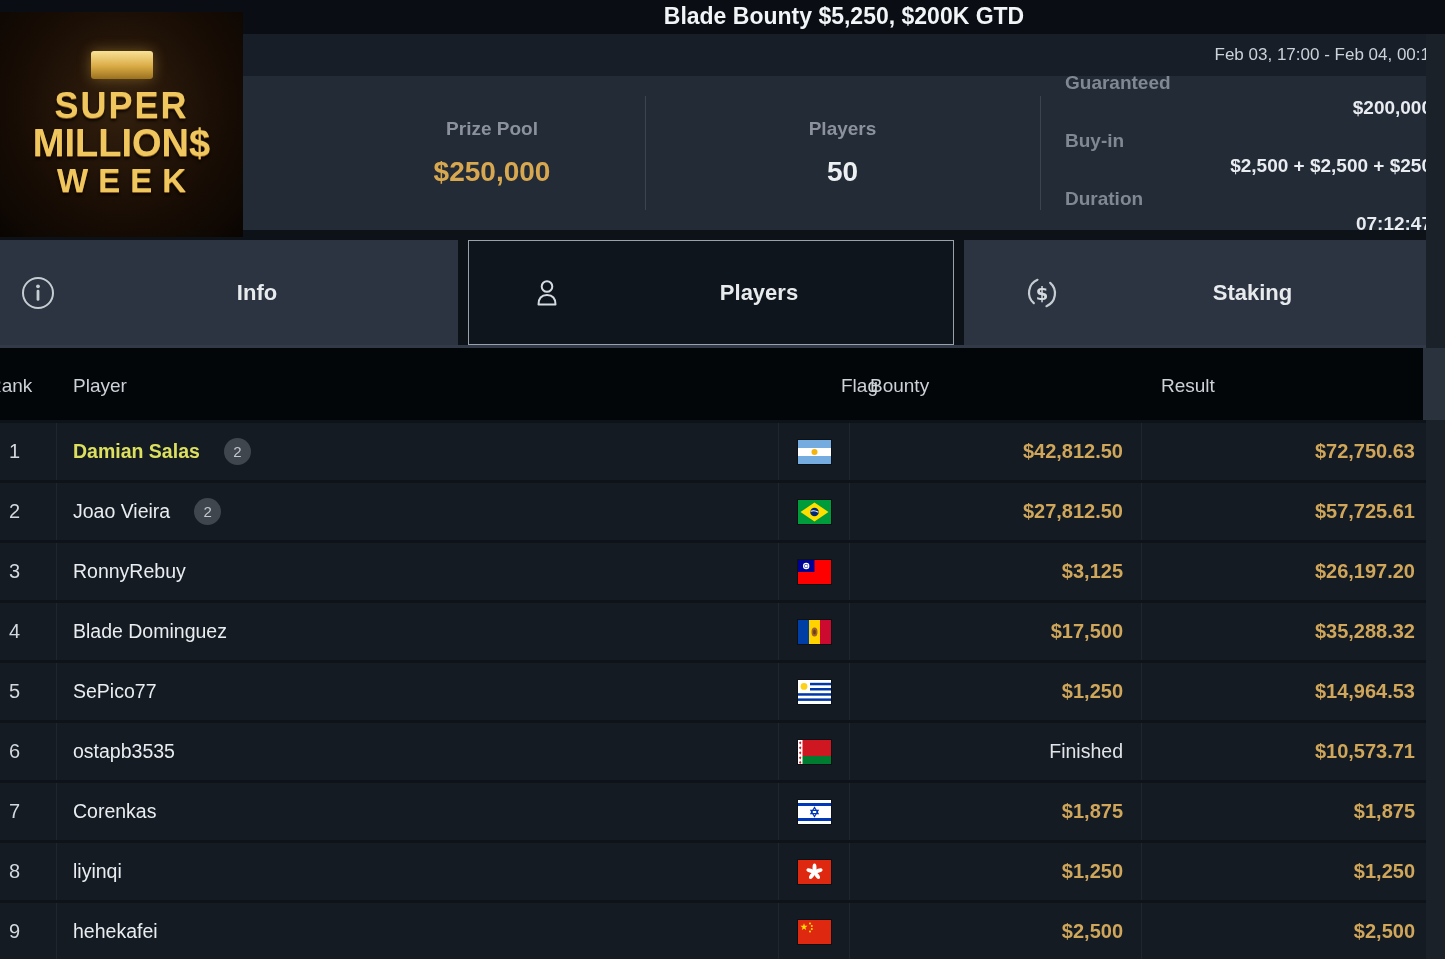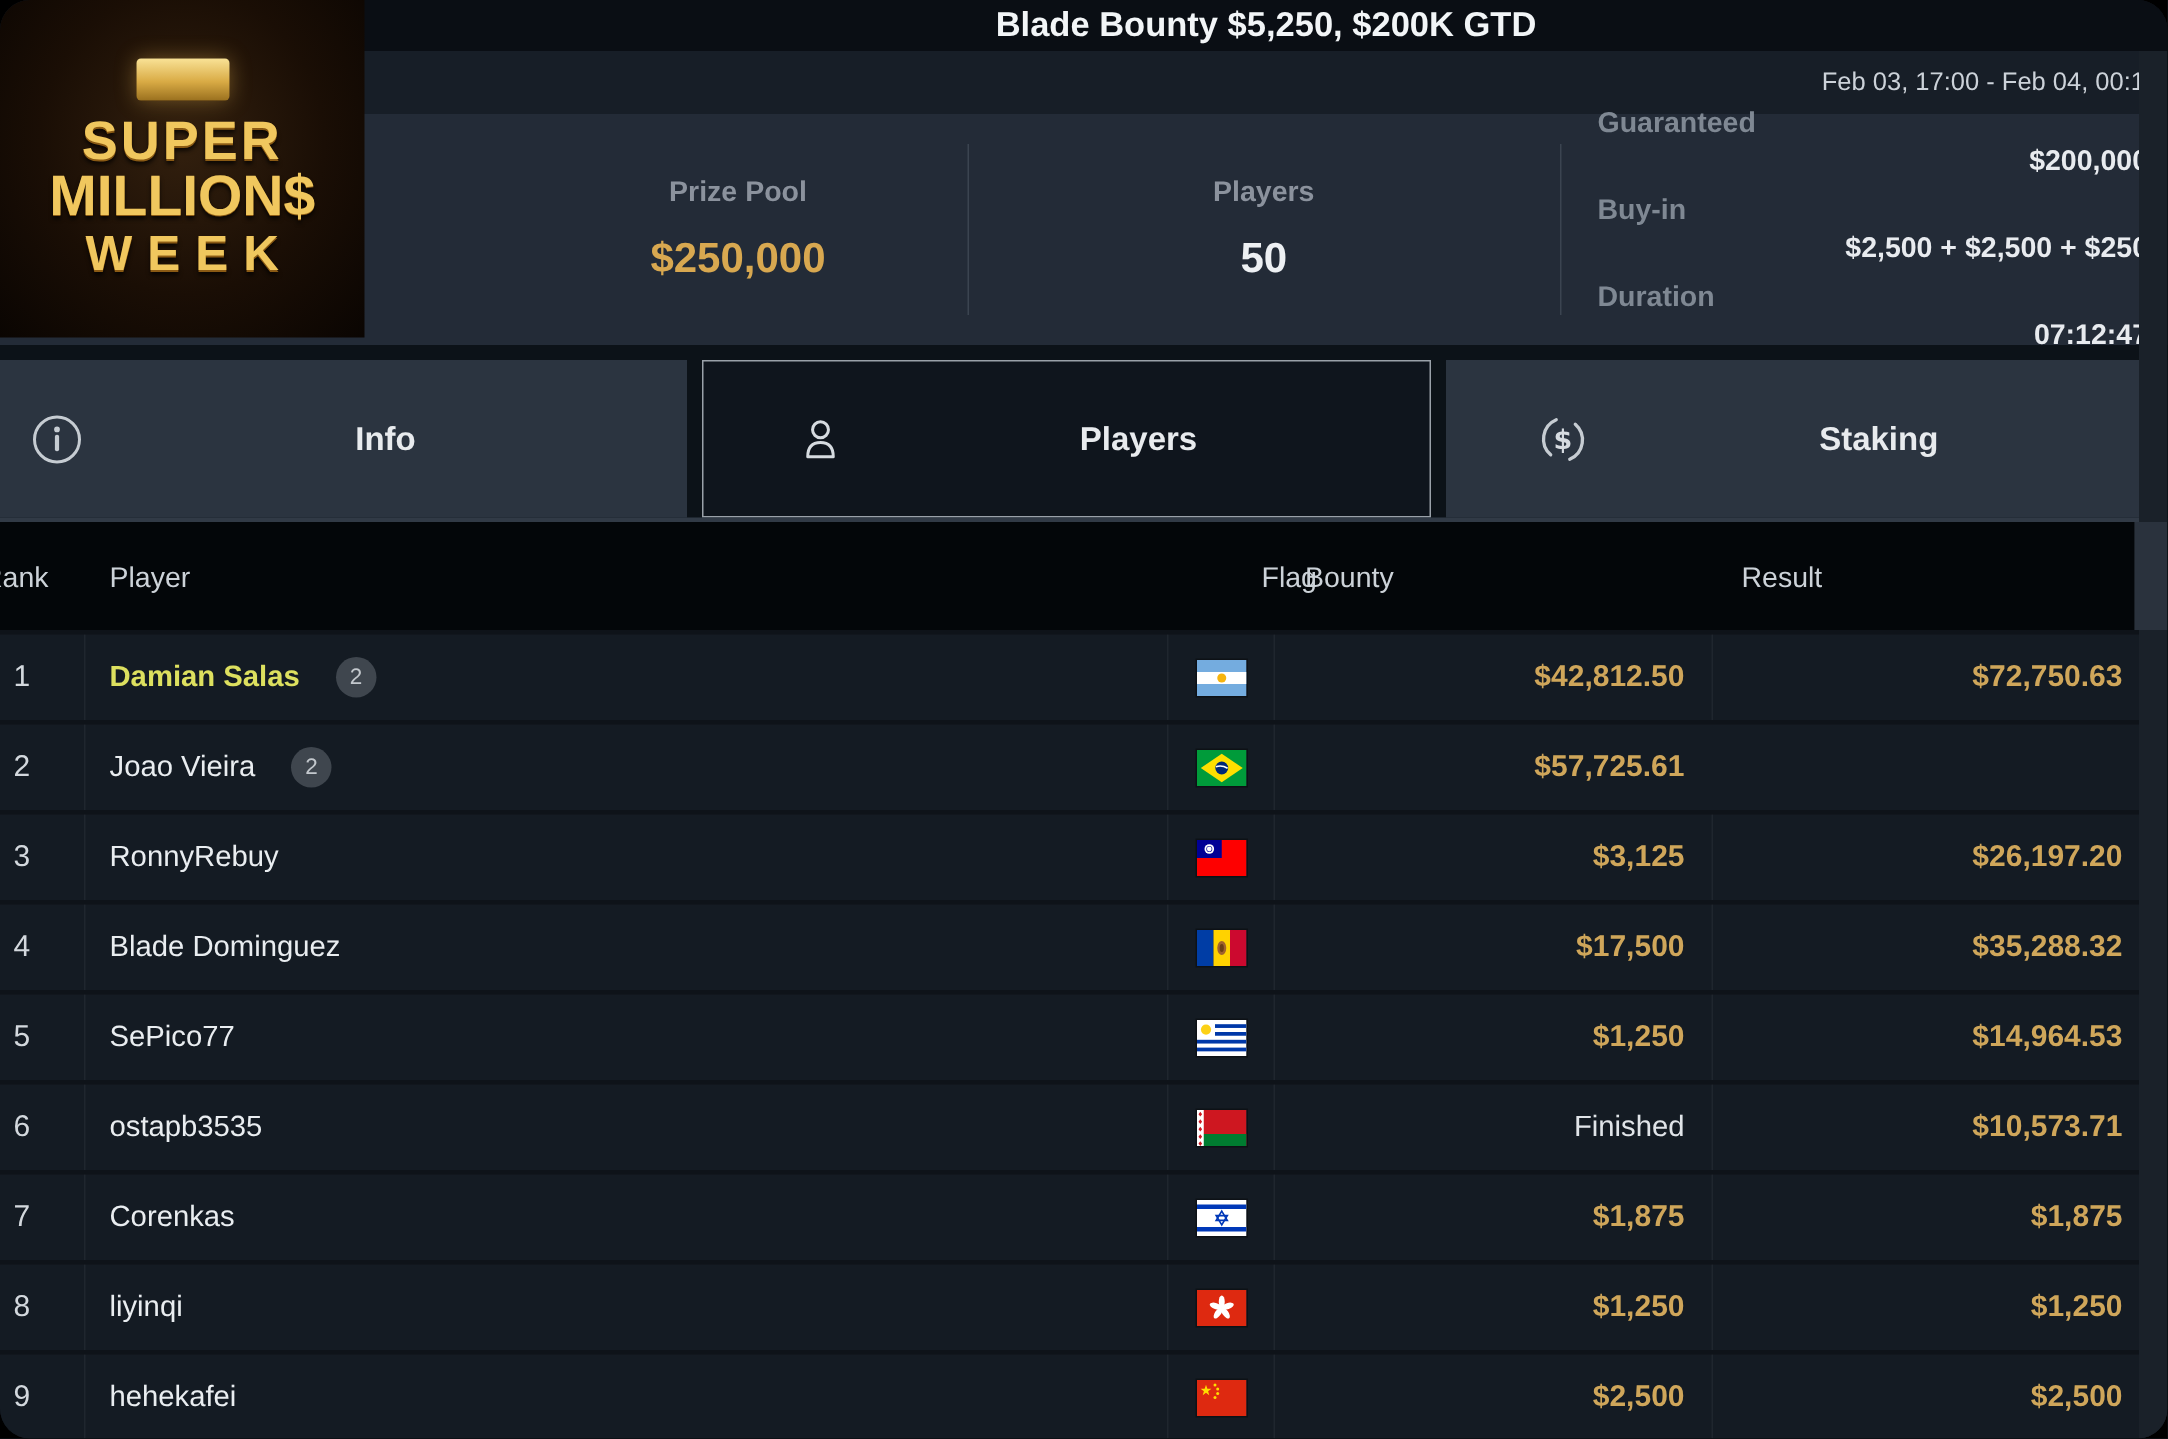--- a/index.html
+++ b/index.html
@@ -2,21 +2,21 @@
 <html style="--gold: #cfa65a; --prize-gold: #d8a850; --hl: #dde05f; --tab-border: #9aa1a9; --row-bg: #141b23;"><head>
 <meta charset="utf-8">
 <style>
   :root{
     --gold:#cfa65a; --prize-gold:#d8a850; --hl:#dde05f; --tab-border:#9aa1a9;
     --row-bg:#141b23; --row-sep:#0e1319; --cell-line:rgba(255,255,255,.05);
   }
   *{margin:0;padding:0;box-sizing:border-box;}
   body{background:#000;}
   .app{position:relative;width:1445px;height:959px;overflow:hidden;background:#12181f;
-       font-family:"Liberation Sans","DejaVu Sans",sans-serif;border-radius:20px;-webkit-font-smoothing:antialiased;}
+       font-family:"Liberation Sans","DejaVu Sans",sans-serif;-webkit-font-smoothing:antialiased;}
 
   
   .title-bar{position:absolute;left:0;top:0;width:1445px;height:34px;background:#0a0e14;}
   .title-text{position:absolute;left:243px;top:0;width:1202px;height:34px;line-height:32px;
        text-align:center;color:#f2f5f7;font-size:23px;font-weight:700;white-space:nowrap;}
 
   
   .date-bar{position:absolute;left:0;top:34px;width:1445px;height:42px;background:#171e27;}
   .date-text{position:absolute;right:15px;top:0;height:42px;line-height:42px;font-size:17px;color:#ccd2d9;white-space:nowrap;}
 
@@ -29,21 +29,21 @@
   .stat-value{font-size:28px;font-weight:700;}
   .prize .stat-value{color:var(--prize-gold);}
   .playercount .stat-value{color:#edf0f3;}
   .details{position:absolute;left:1040px;top:0;width:392px;height:154px;display:flex;
        flex-direction:column;justify-content:center;gap:8px;padding-left:25px;}
   .detail-row{display:flex;justify-content:space-between;font-size:19px;line-height:25px;white-space:nowrap;flex-direction:column;}
   .detail-label{color:#7f8893;font-weight:600;}
   .detail-value{color:#e8ebef;font-weight:600;text-align:right;flex:1;}
 
   
-  .logo{position:absolute;left:0;top:0;width:243px;height:225px;z-index:30;overflow:hidden;
+  .logo{position:absolute;left:0;top:12px;width:243px;height:225px;z-index:30;overflow:hidden;
        background:radial-gradient(ellipse at 50% 42%,#33200e 0%,#1a0e05 55%,#0a0502 100%);
        display:flex;flex-direction:column;align-items:center;justify-content:center;}
   .logo-bar{width:62px;height:28px;border-radius:3px;margin-bottom:8px;
        background:linear-gradient(180deg,#f9e296 0%,#d9ab45 55%,#9b711f 100%);
        box-shadow:0 0 14px rgba(255,200,90,.35);}
   .logo-line{font-weight:700;color:#f0c75e;line-height:1.04;
        text-shadow:0 1px 0 #8a5a14,0 3px 3px rgba(0,0,0,.75);}
   .logo-line.l1{font-size:36px;letter-spacing:2px;}
   .logo-line.l2{font-size:38px;letter-spacing:0px;}
   .logo-line.l3{font-size:33px;letter-spacing:10px;margin-left:10px;}
@@ -204,20 +204,23 @@
           <span class="badge">2</span>
         </div>
         <div class="cell cell-flag">
           <svg viewBox="0 0 33 24" width="33" height="24" class="flag">
             <rect width="33" height="24" fill="#009b3a"></rect>
             <path d="M16.5 2.5 L30.5 12 L16.5 21.5 L2.5 12 Z" fill="#fedf00"></path>
             <circle cx="16.5" cy="12" r="4.3" fill="#002776"></circle>
             <path d="M12.6 11.2 Q16.5 9.8 20.4 12.2" stroke="#fff" stroke-width="1.1" fill="none"></path>
           </svg>
         </div>
+        <div class="cell cell-bounty">
+          <span class="money">$27,812.50</span>
+        </div>
         <div class="cell cell-result">
           <span class="money">$57,725.61</span>
         </div>
       </div>
       <div class="trow">
         <div class="cell cell-rank">3</div>
         <div class="cell cell-player">
           <span class="player-name">RonnyRebuy</span>
         </div>
         <div class="cell cell-flag">

